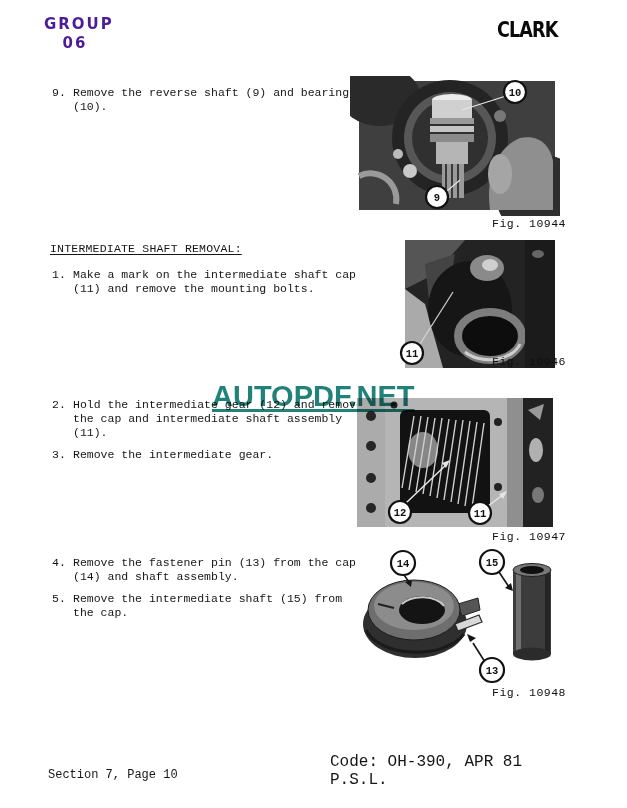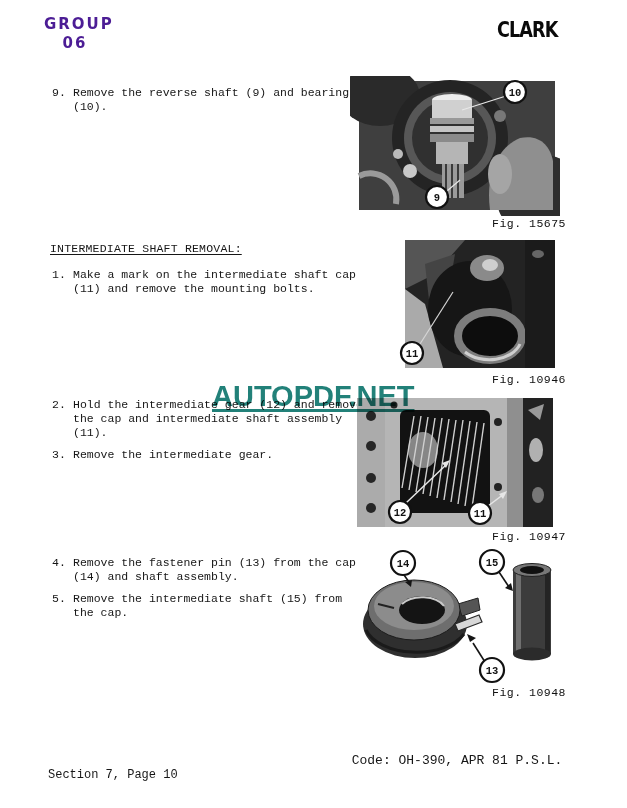--- a/index.html
+++ b/index.html
@@ -23,21 +23,21 @@
   .fig-caption{position:absolute;font-size:11.5px;letter-spacing:.5px;color:#101010;}
   .callout-circle{fill:#ffffff;stroke:#111;stroke-width:2.2px;}
   .callout-num{font-family:"Liberation Mono",monospace;font-size:10.5px;font-weight:bold;fill:#111;}
   
   .watermark{position:absolute;left:212px;top:381px;z-index:6;
         font-family:"Liberation Sans",sans-serif;font-weight:bold;font-size:29px;line-height:30px;
         color:#0f766e;opacity:.92;mix-blend-mode:multiply;letter-spacing:0;
         text-decoration:underline;text-decoration-thickness:3px;text-underline-offset:3px;}
   
   .footer-left{position:absolute;left:48px;top:768px;font-size:12px;}
-  .footer-right{position:absolute;left:342px;top:753px;width:230px;text-align:center;font-size:13px;}
+  .footer-right{position:absolute;left:330px;top:753px;width:230px;text-align:left;font-size:16px;}
   .notice{position:absolute;left:234px;top:772px;width:146px;text-align:center;
         font-family:"Liberation Serif",serif;font-size:8.5px;line-height:10px;color:#e02222;}
 </style>
 </head>
 <body>
 
 <div class="page">
 
   <div class="group-block">
     <div>GROUP</div>
@@ -108,21 +108,21 @@
     <line x1="97" y1="115" x2="110" y2="104" stroke="#e8e8e8" stroke-width="1.2"></line>
     <g>
       <circle class="callout-circle" cx="165" cy="16" r="11"></circle>
       <text class="callout-num" x="165" y="20" text-anchor="middle">10</text>
     </g>
     <g>
       <circle class="callout-circle" cx="87" cy="121" r="11"></circle>
       <text class="callout-num" x="87" y="125" text-anchor="middle">9</text>
     </g>
   </svg>
-  <div class="fig-caption" style="left:492px;top:217px;">Fig. 15675</div>
+  <div class="fig-caption" style="left:492px;top:217px;">Fig. 10944</div>
 
   <svg class="figsvg" style="left:395px;top:234px;" width="172" height="140" viewBox="0 0 172 140">
     <g>
       <rect x="10" y="6" width="150" height="128" fill="#232323"></rect>
       <polygon points="10,6 70,6 40,40 10,55" fill="#555555"></polygon>
       <polygon points="10,55 30,70 48,134 10,134" fill="#aaaaaa"></polygon>
       <polygon points="30,30 60,20 50,80 35,75" fill="#444444"></polygon>
       <ellipse cx="75" cy="75" rx="42" ry="48" fill="#161616"></ellipse>
       <ellipse cx="92" cy="34" rx="17" ry="13" fill="#8a8a8a"></ellipse>
       <ellipse cx="95" cy="31" rx="8" ry="6" fill="#cfcfcf"></ellipse>
@@ -130,21 +130,21 @@
       <path d="M70,118 A32,22 0 0 0 125,110" stroke="#cfcfcf" stroke-width="3" fill="none"></path>
       <rect x="130" y="6" width="30" height="128" fill="#1b1b1b"></rect>
       <ellipse cx="143" cy="20" rx="6" ry="4" fill="#666666"></ellipse>
     </g>
     <line x1="25" y1="110" x2="58" y2="58" stroke="#d5d5d5" stroke-width="1.2"></line>
     <g>
       <circle class="callout-circle" cx="17" cy="119" r="11"></circle>
       <text class="callout-num" x="17" y="123" text-anchor="middle">11</text>
     </g>
   </svg>
-  <div class="fig-caption" style="left:492px;top:373px;">Fig. 10946</div>
+  <div class="fig-caption" style="left:492px;top:355px;">Fig. 10946</div>
 
   <svg class="figsvg" style="left:348px;top:390px;" width="218" height="142" viewBox="0 0 218 142">
     <g>
       <rect x="9" y="8" width="196" height="129" fill="#9a9a9a"></rect>
       <rect x="9" y="8" width="28" height="129" fill="#ababab"></rect>
       <circle cx="23" cy="26" r="5" fill="#262626"></circle>
       <circle cx="23" cy="56" r="5" fill="#262626"></circle>
       <circle cx="23" cy="88" r="5" fill="#262626"></circle>
       <circle cx="23" cy="118" r="5" fill="#262626"></circle>
       <rect x="37" y="8" width="122" height="129" fill="#b5b5b5"></rect>

